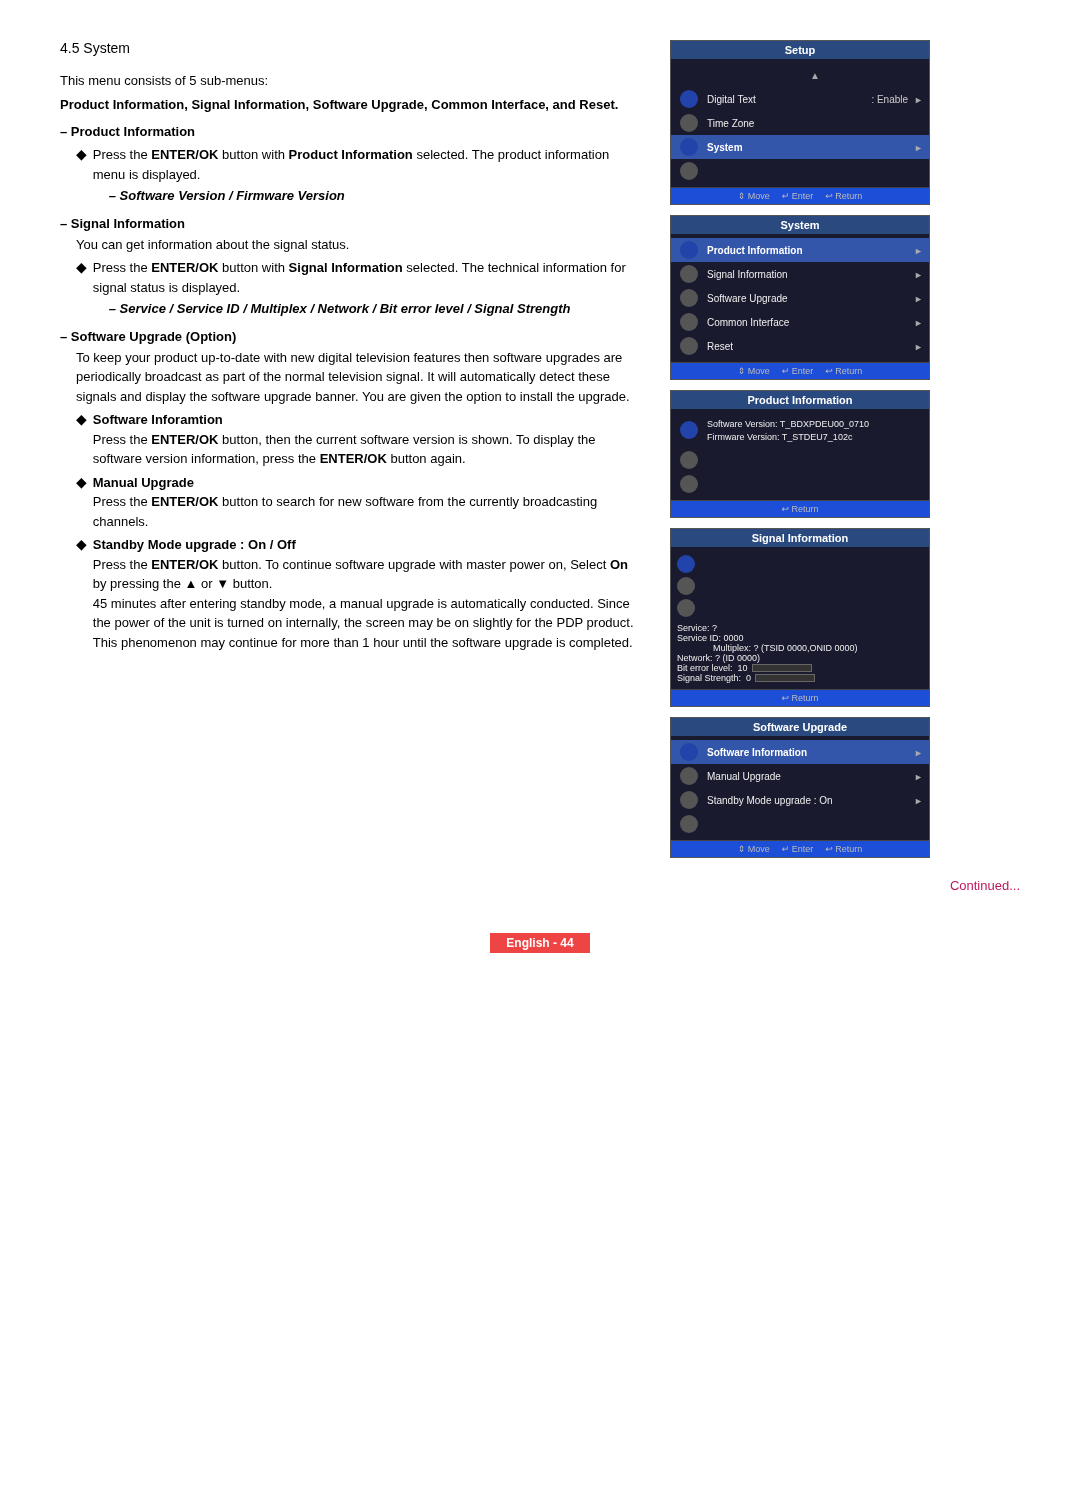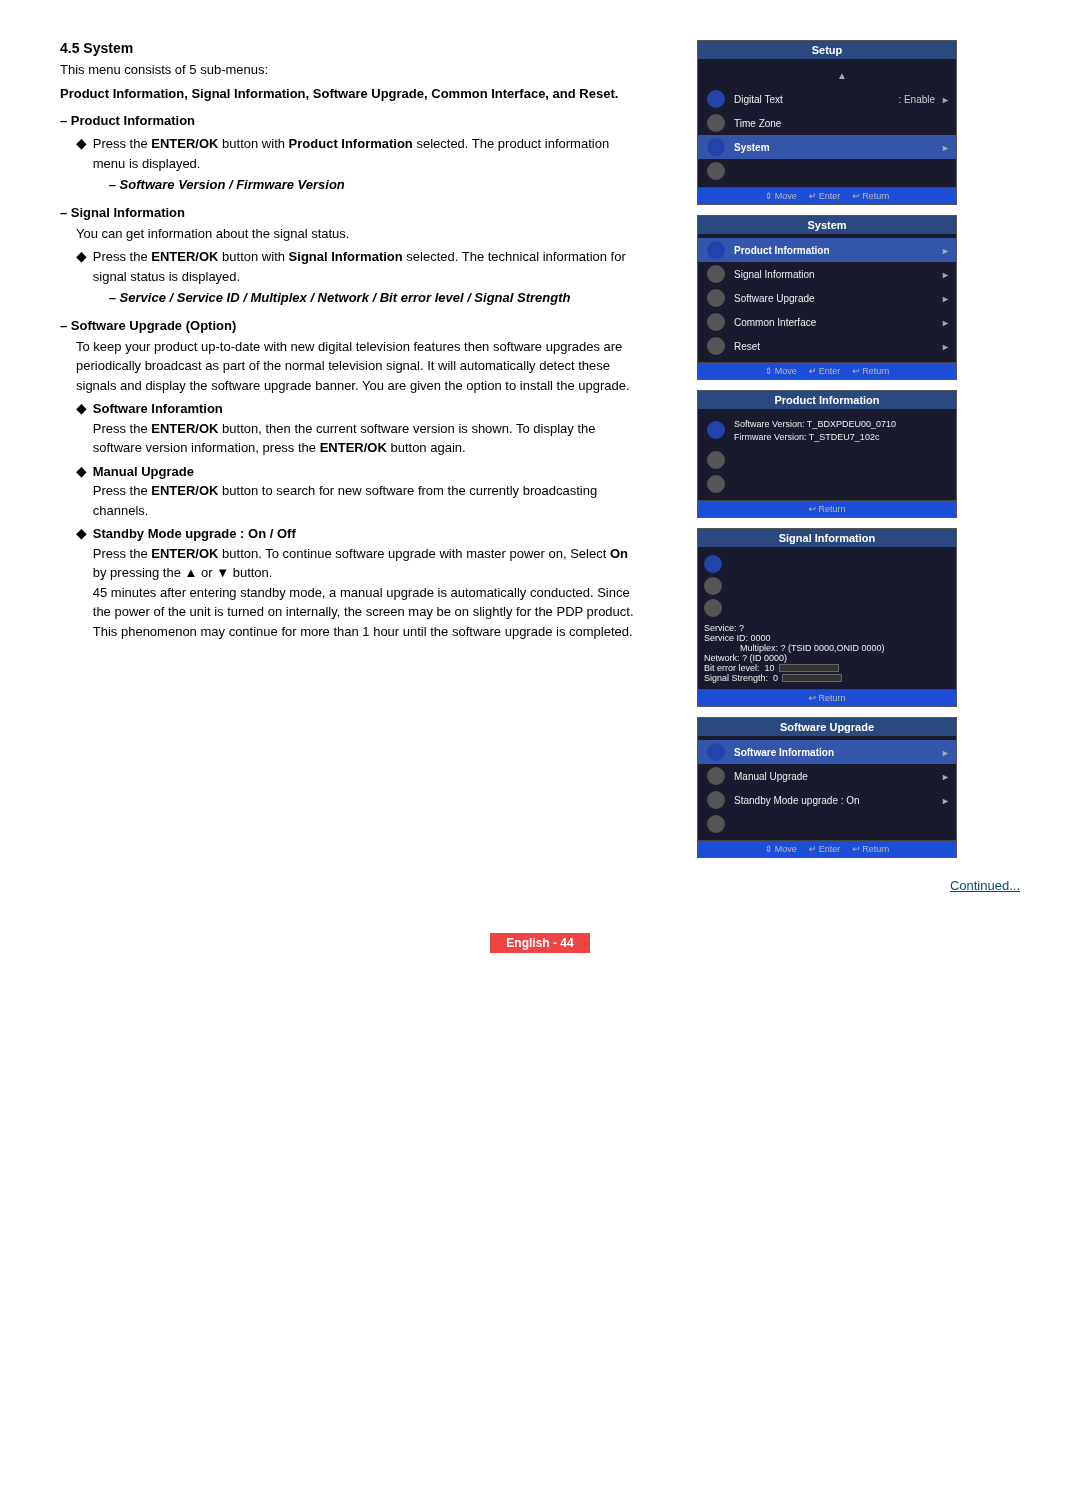--- a/index.html
+++ b/index.html
@@ -21,28 +21,27 @@
     .left-column {
       flex: 1;
       max-width: 580px;
     }
 
     .right-column {
       width: 314px;
       display: flex;
       flex-direction: column;
       gap: 10px;
-      align-items: center;
     }
 
     
     .section-heading {
       font-size: 14px;
-      font-weight: bold;
-      margin-bottom: 4px;
+      font-weight: normal;
+      margin-bottom: 15px;
     }
 
     .bold-intro {
       font-weight: bold;
       line-height: 1.5;
     }
 
     .sub-heading {
       font-weight: bold;
       margin-top: 6px;
@@ -195,22 +194,21 @@
     .progress-bar-inner {
       height: 100%;
       background: #4488ff;
     }
 
     
     .continued-text {
       text-align: right;
       margin-top: 20px;
       font-size: 13px;
-      color: #0c4a6e;
-      text-decoration: underline;
+      color: #be185d;
     }
 
     .page-footer {
       margin-top: 40px;
       text-align: center;
     }
 
     .page-number-box {
       display: inline-block;
       background: #ef4444;

